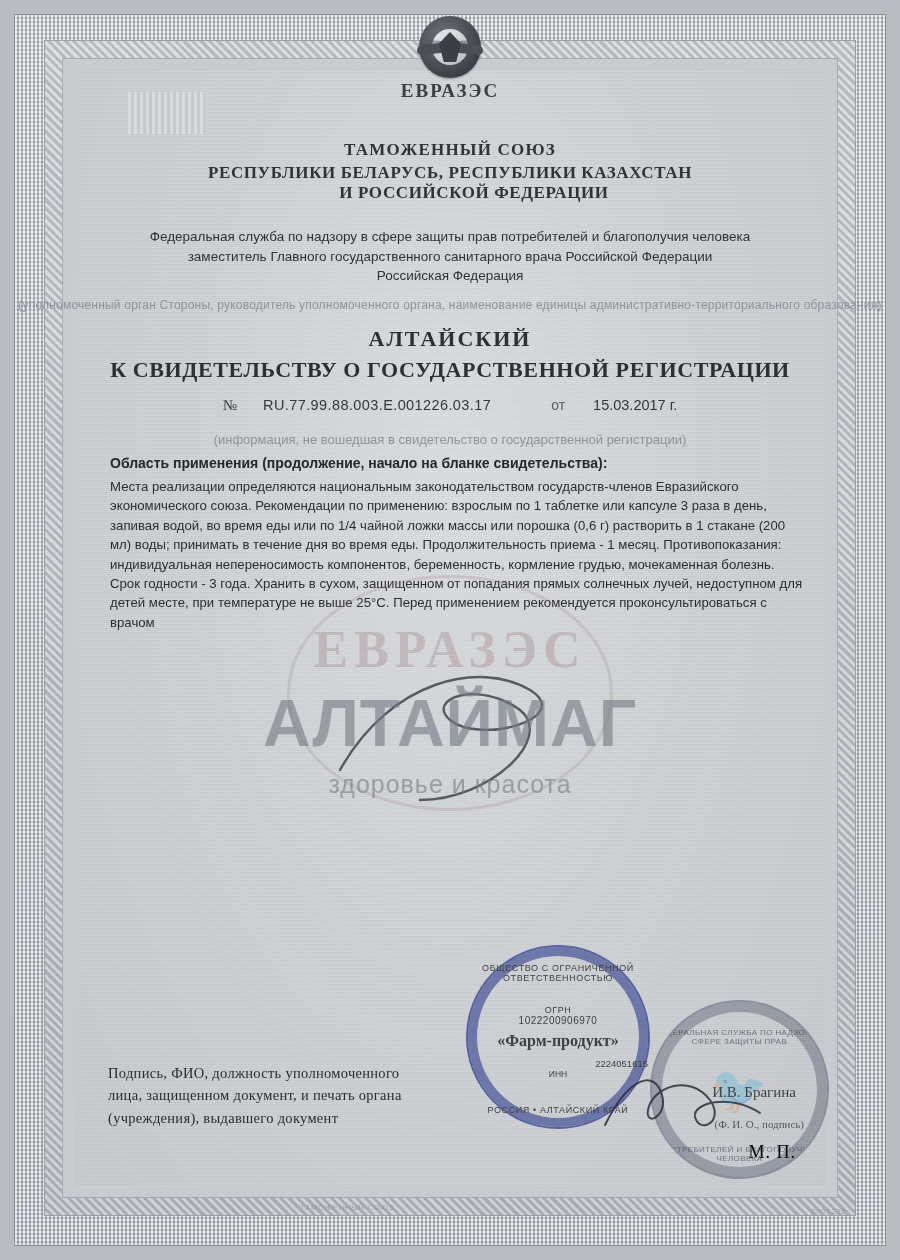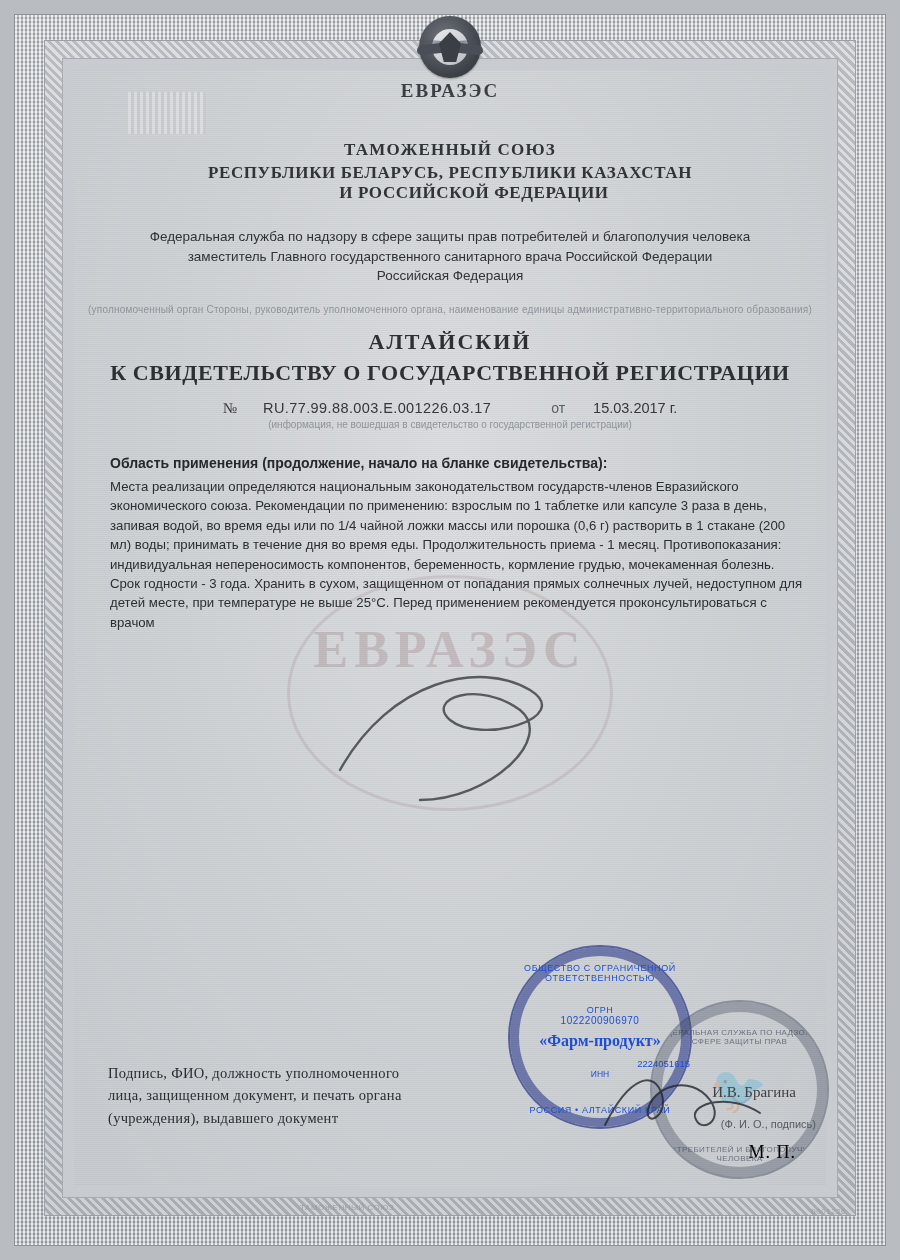--- a/index.html
+++ b/index.html
@@ -153,22 +153,22 @@
     color: #303338;
     margin-left: 48px;
   }
   .t-agency {
     margin-top: 24px;
     font-size: 13.5px;
     line-height: 1.45;
     color: #2f3237;
   }
   .t-caption {
-    margin-top: 18px;
-    font-size: 10px;
+    margin-top: 12px;
+    font-size: 12px;
     color: #8e949b;
     letter-spacing: .2px;
   }
 
   .t-prilozh {
     margin-top: 14px;
     font-family: "Liberation Serif", serif;
     font-weight: 700;
     font-size: 22px;
     letter-spacing: 2px;
@@ -202,22 +202,22 @@
     font-size: 14.5px;
   }
   .numline .ot {
     margin: 0 28px 0 60px;
     font-size: 14px;
     color: #5a5f66;
   }
   .numline .date { font-size: 14.5px; }
 
   .t-caption2 {
-    margin-top: 2px;
-    font-size: 10px;
+    margin-top: 18px;
+    font-size: 13px;
     color: #8e949b;
   }
 
   
   .body-block {
     position: absolute;
     left: 110px;
     right: 92px;
     top: 455px;
   }
@@ -281,27 +281,27 @@
   .wm-scribble {
     position:absolute;
     left: 330px; top: 650px;
     width: 260px; height: 175px;
     pointer-events:none;
   }
 
   
   .stamp-round {
     position: absolute;
-    left: 508px;
+    left: 466px;
     top: 945px;
     width: 180px; height: 180px;
     border-radius: 50%;
     border: 2px solid rgba(45,60,140,.75);
     box-shadow: inset 0 0 0 6px rgba(255,255,255,0), inset 0 0 0 9px rgba(45,60,140,.6);
-    color: #1d4ed8;
+    color: #404040;
     pointer-events:none;
   }
   .stamp-round .center {
     position:absolute;
     left:0; right:0; top: 58px;
     text-align:center;
   }
   .stamp-round .ogrn { font-size: 9px; letter-spacing:.5px; }
   .stamp-round .ogrn-num { font-size: 10px; letter-spacing:.5px; }
   .stamp-round .name {
@@ -365,25 +365,25 @@
   .sign-name {
     position: absolute;
     right: 104px;
     top: 1084px;
     font-family: "Liberation Serif", serif;
     font-size: 15px;
     color: #404040;
   }
   .sign-fio {
     position: absolute;
-    right: 84px;
+    right: 96px;
     top: 1118px;
     font-size: 11px;
     color: #555a61;
-    font-family: Liberation Sans, sans-serif;
+    font-family: Liberation Serif, serif;
   }
   .sign-mp {
     position: absolute;
     right: 104px;
     top: 1142px;
     font-family: "Liberation Serif", serif;
     font-size: 18px;
     color: #000000;
     letter-spacing: 1px;
   }
@@ -442,20 +442,24 @@
     <div class="b-text">Места реализации определяются национальным законодательством государств-членов Евразийского экономического союза. Рекомендации по применению: взрослым по 1 таблетке или капсуле 3 раза в день, запивая водой, во время еды или по 1/4 чайной ложки массы или порошка (0,6 г) растворить в 1 стакане (200 мл) воды; принимать в течение дня во время еды. Продолжительность приема - 1 месяц. Противопоказания: индивидуальная непереносимость компонентов, беременность, кормление грудью, мочекаменная болезнь. Срок годности - 3 года. Хранить в сухом, защищенном от попадания прямых солнечных лучей, недоступном для детей месте, при температуре не выше 25°С. Перед применением рекомендуется проконсультироваться с врачом</div>
   </div>
 
   <div class="wm-circle"></div>
   <div class="wm-evrazes">ЕВРАЗЭС</div>
 
   <svg class="wm-scribble" viewBox="0 0 260 175">
     <path d="M10 120 C 60 30, 150 10, 200 40 C 245 68, 150 95, 120 70 C 95 48, 150 30, 190 60 C 225 88, 160 150, 90 150" fill="none" stroke="rgba(45,48,55,.75)" stroke-width="2.4" stroke-linecap="round"></path>
   </svg>
 
+  <div class="wm-brand">
+    <div class="main">АЛТАЙМАГ</div>
+    <div class="sub">здоровье и красота</div>
+  </div>
 
   <div class="stamp-round">
     <div class="arc-top">ОБЩЕСТВО С ОГРАНИЧЕННОЙ ОТВЕТСТВЕННОСТЬЮ</div>
     <div class="center">
       <div class="ogrn">ОГРН</div>
       <div class="ogrn-num">1022200906970</div>
       <div class="name">«Фарм-продукт»</div>
       <div class="inn">2224051615</div>
       <div class="inn-lbl">ИНН</div>
     </div>

